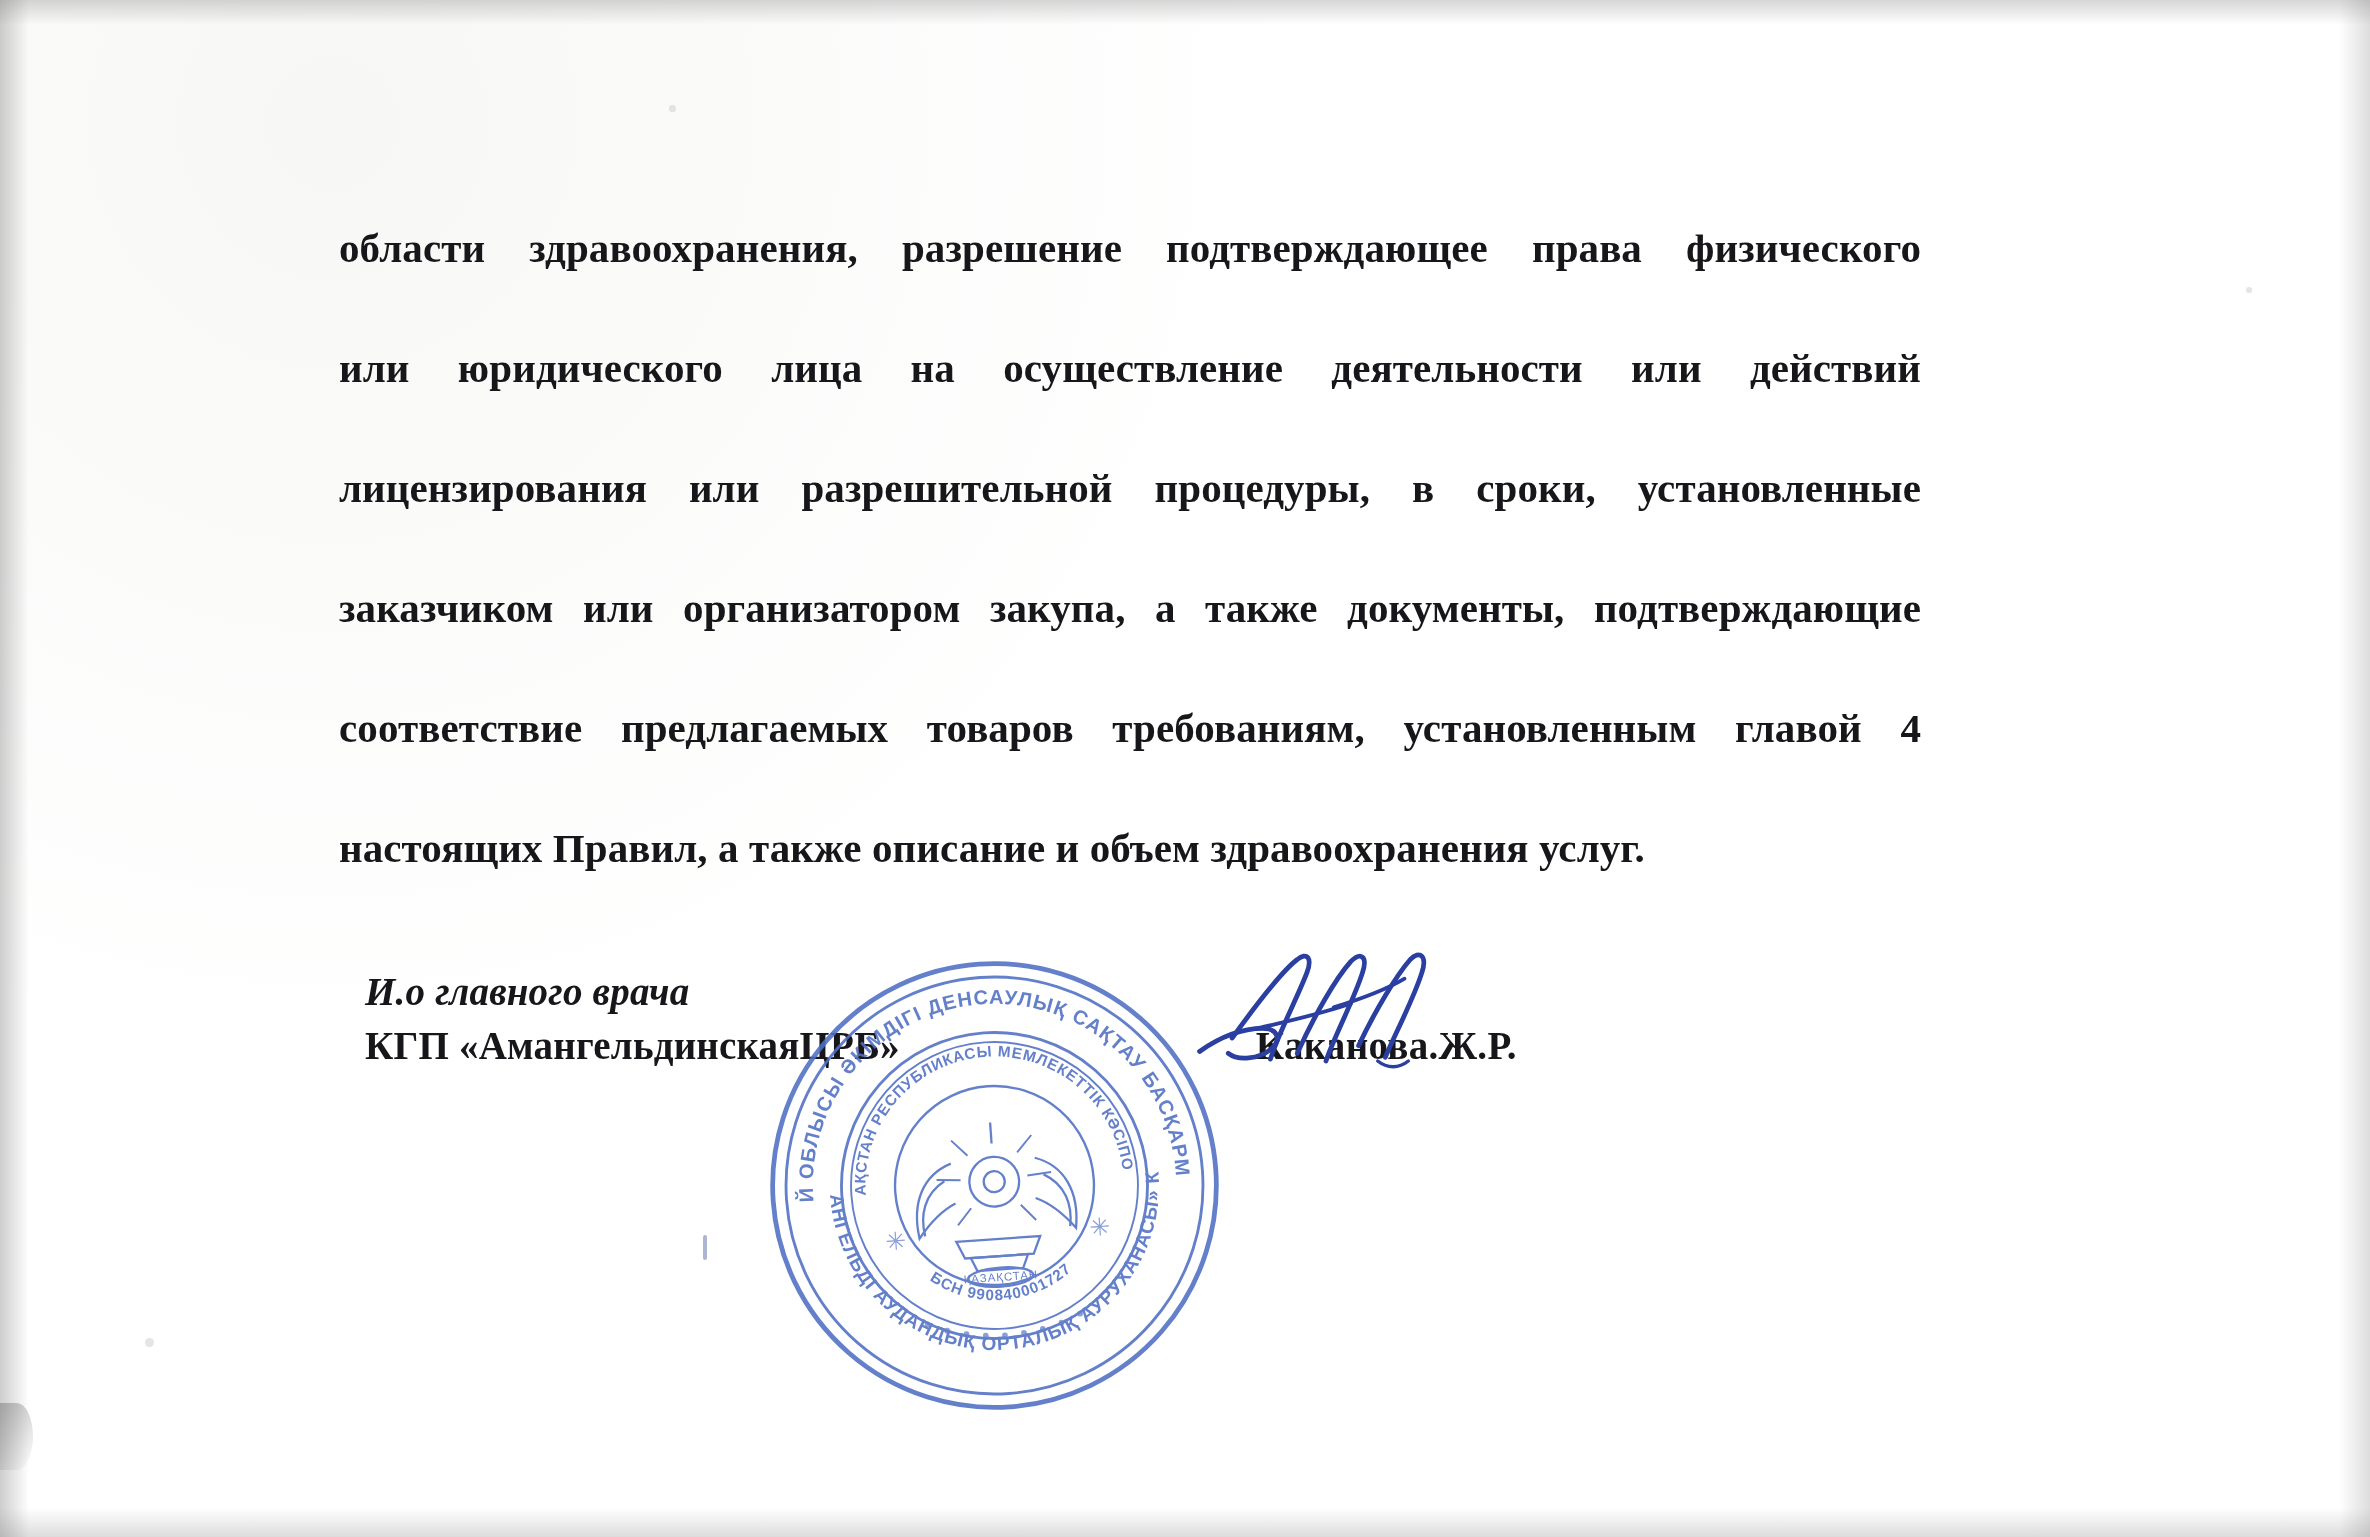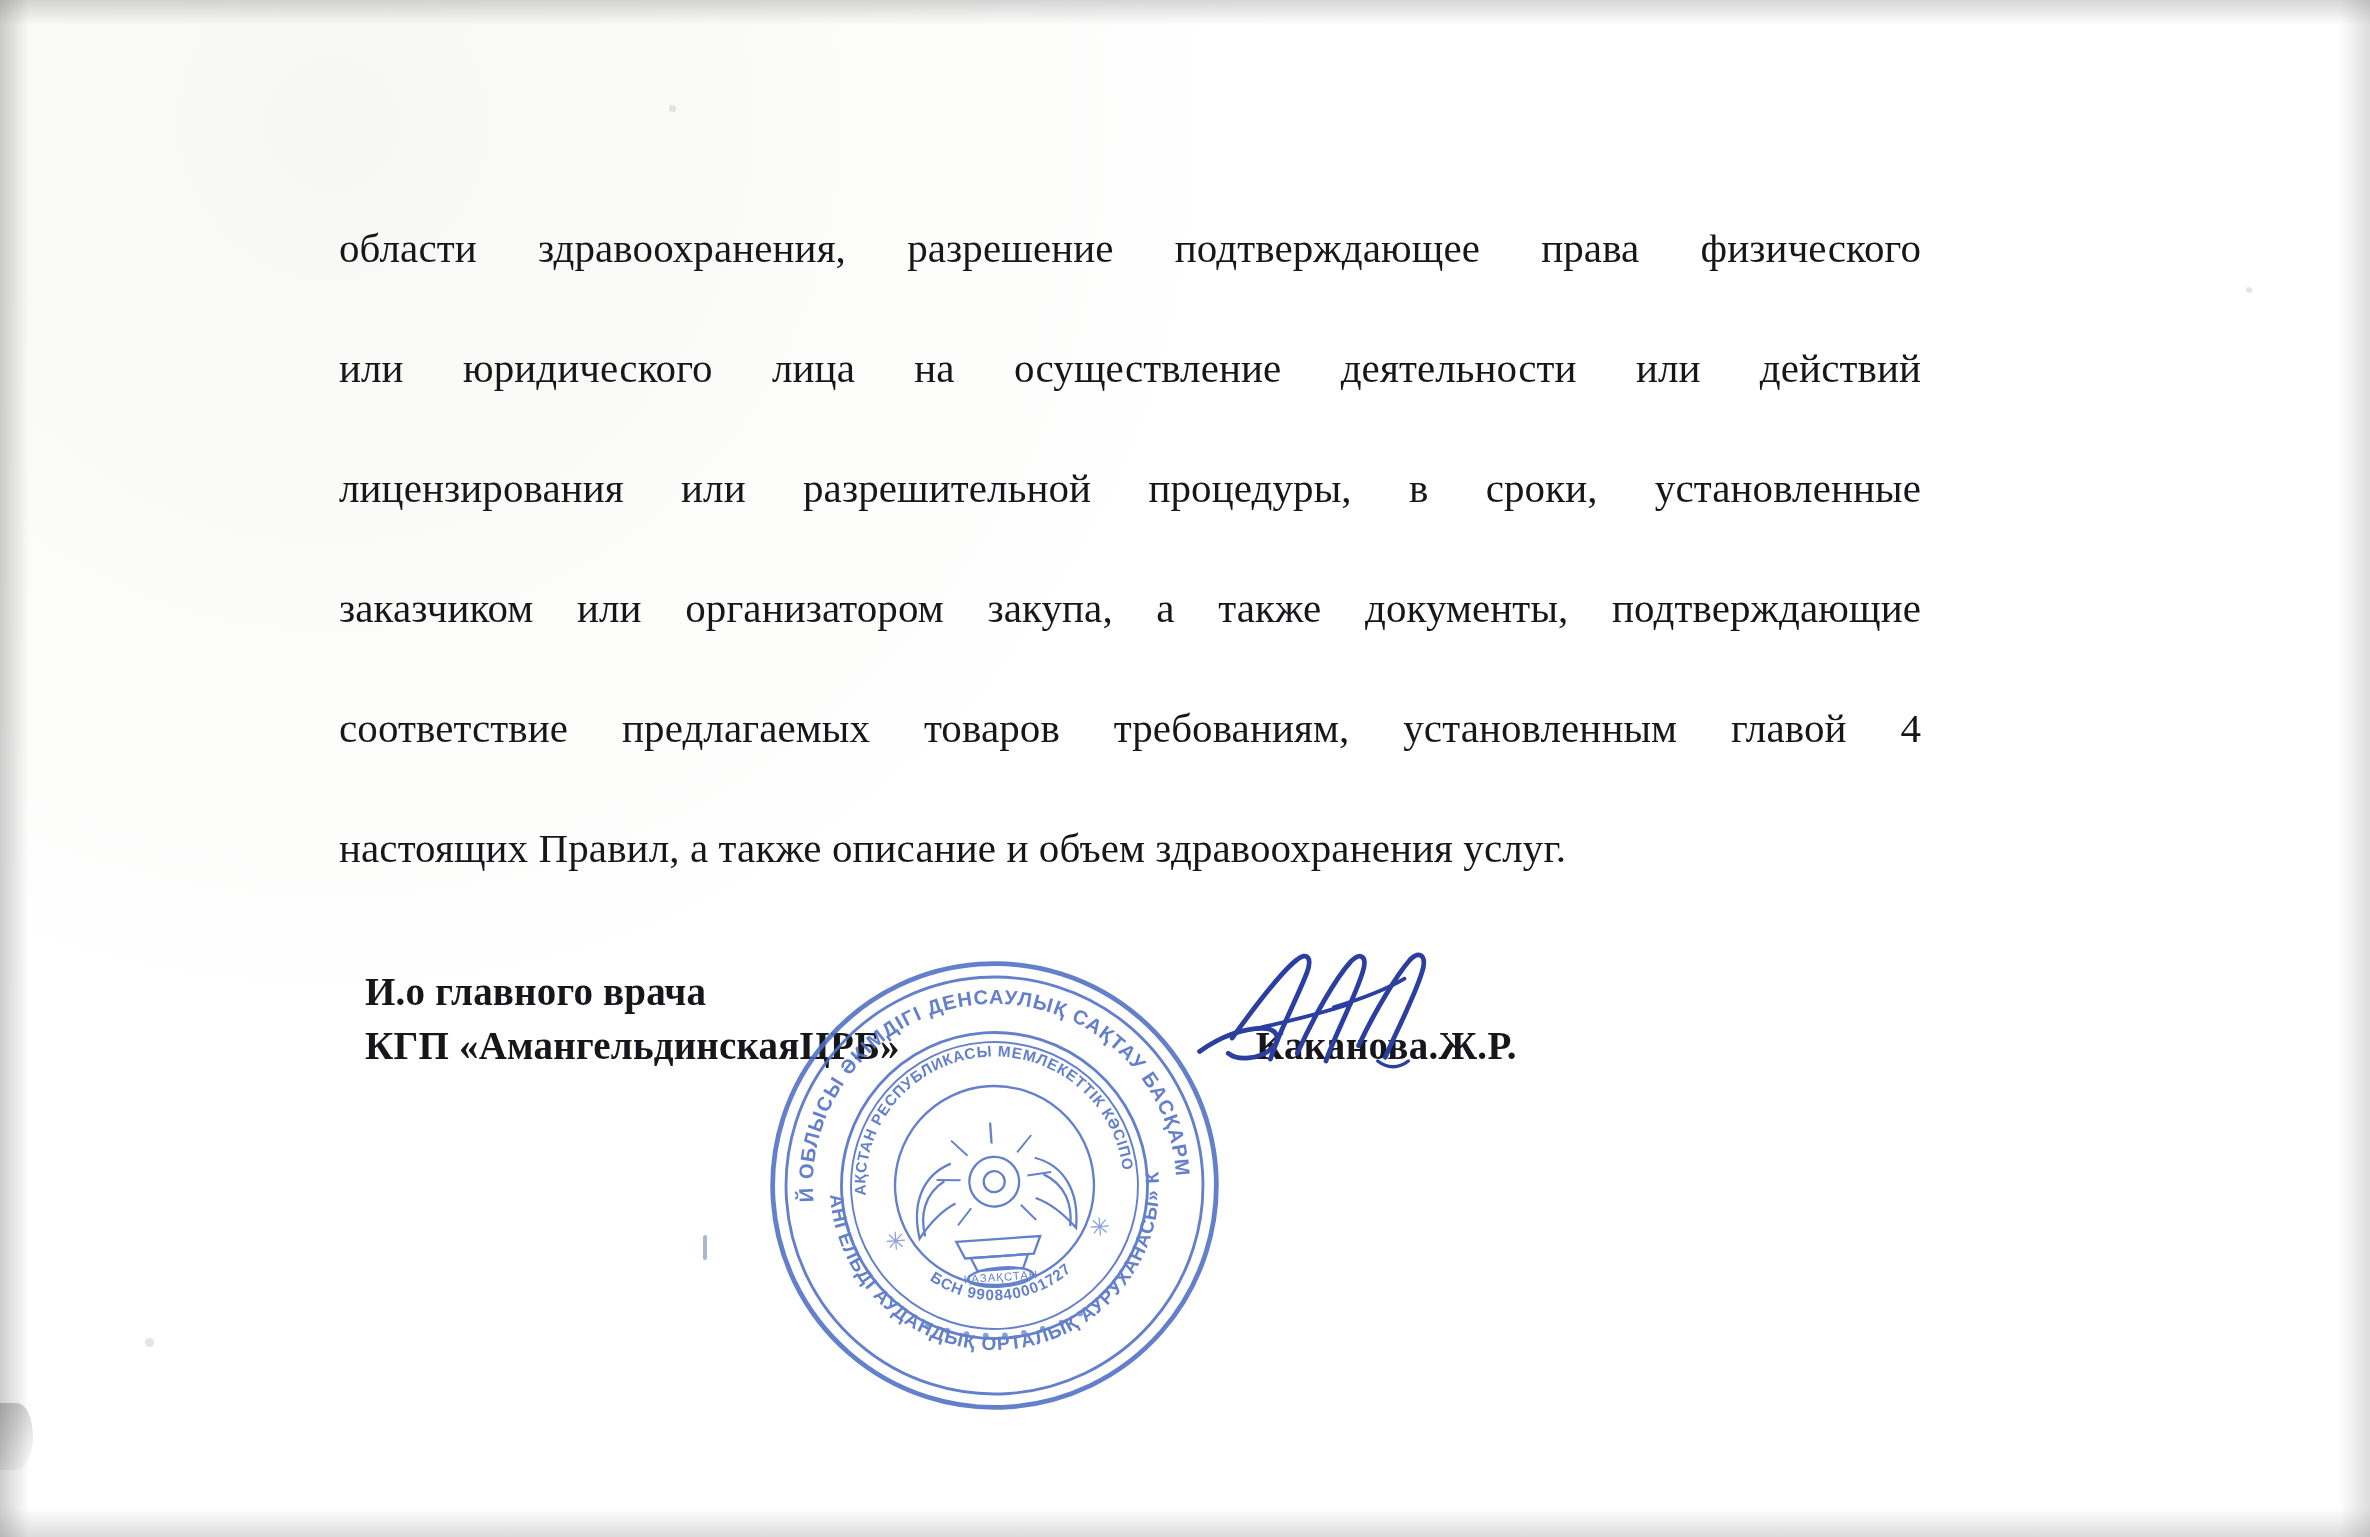--- a/index.html
+++ b/index.html
@@ -66,20 +66,21 @@
   .para-justified {
     font-size: 41px;
     line-height: 60px;
     text-align: justify;
     text-justify: inter-word;
     letter-spacing: 0.1px;
   }
   .para-justified .ln {
     display: block;
     text-align: justify;
+    font-weight: bold;
   }
   .para-justified .ln::after {
     content: "";
     display: inline-block;
     width: 100%;
     height: 0;
   }
   .para-justified .ln.last::after { content: none; }
 
   .para-info {
@@ -93,21 +94,21 @@
   
   .sign-block {
     position: absolute;
     left: 365px;
     top: 965px;
     width: 1529px;
     font-weight: bold;
     font-size: 39px;
     line-height: 54px;
   }
-  .sign-line-1 { letter-spacing: 0.2px; }
+  .sign-line-1 { letter-spacing: 0.2px; font-style: italic; }
   .sign-line-2 {
     display: flex;
     align-items: flex-end;
     white-space: nowrap;
   }
   .sign-org { letter-spacing: 0.2px; }
   .sign-name {
     margin-left: 356px;
     letter-spacing: 0.3px;
   }

